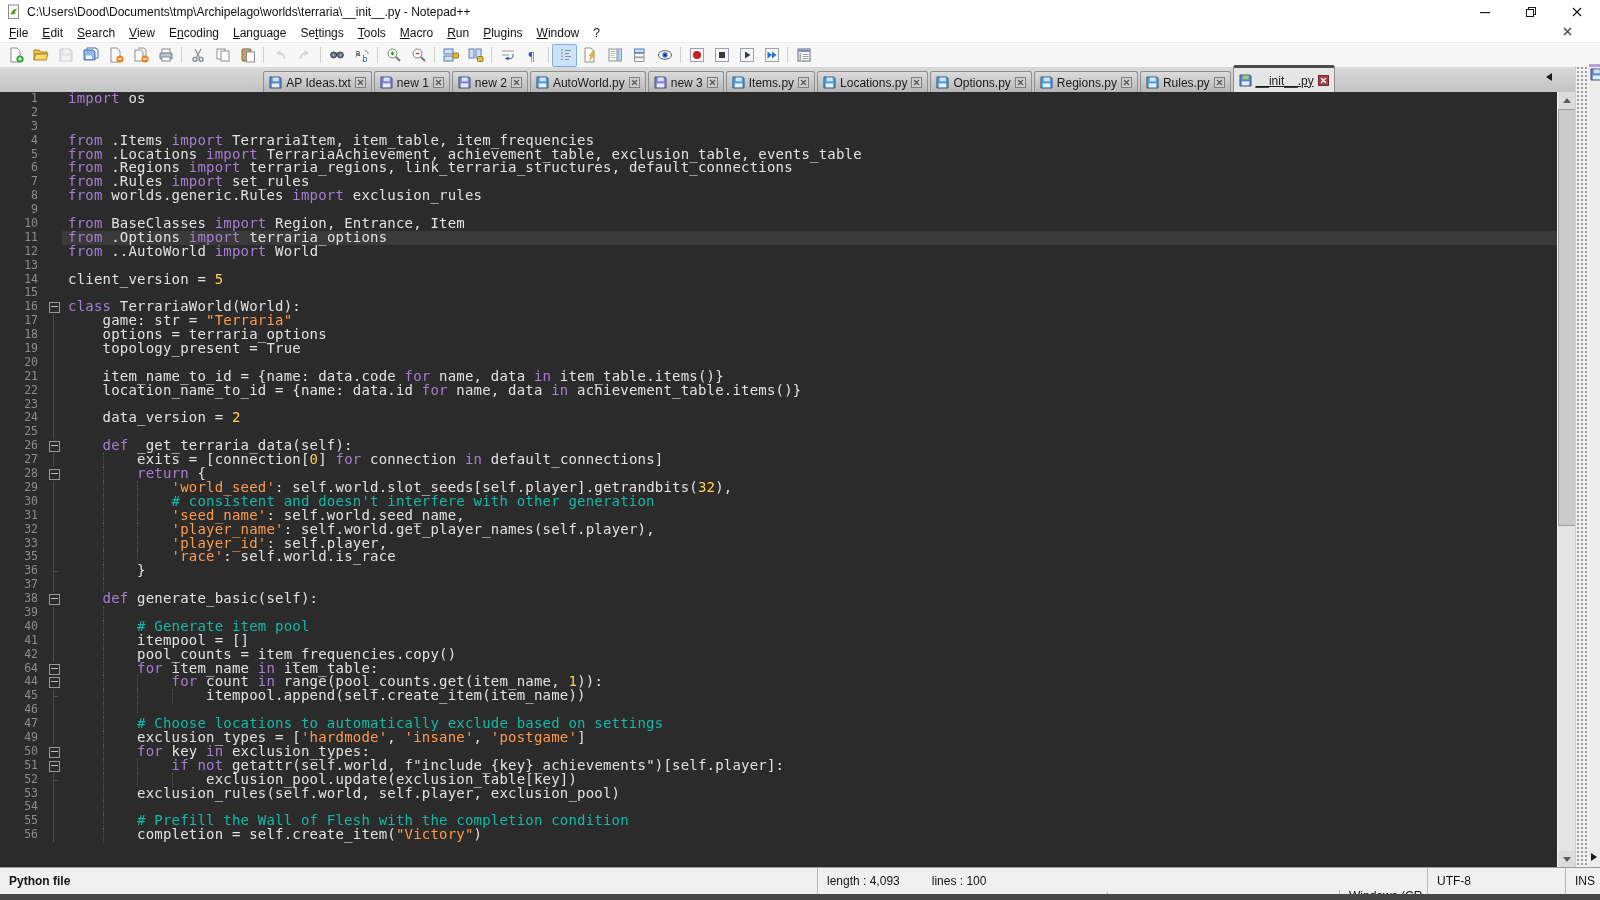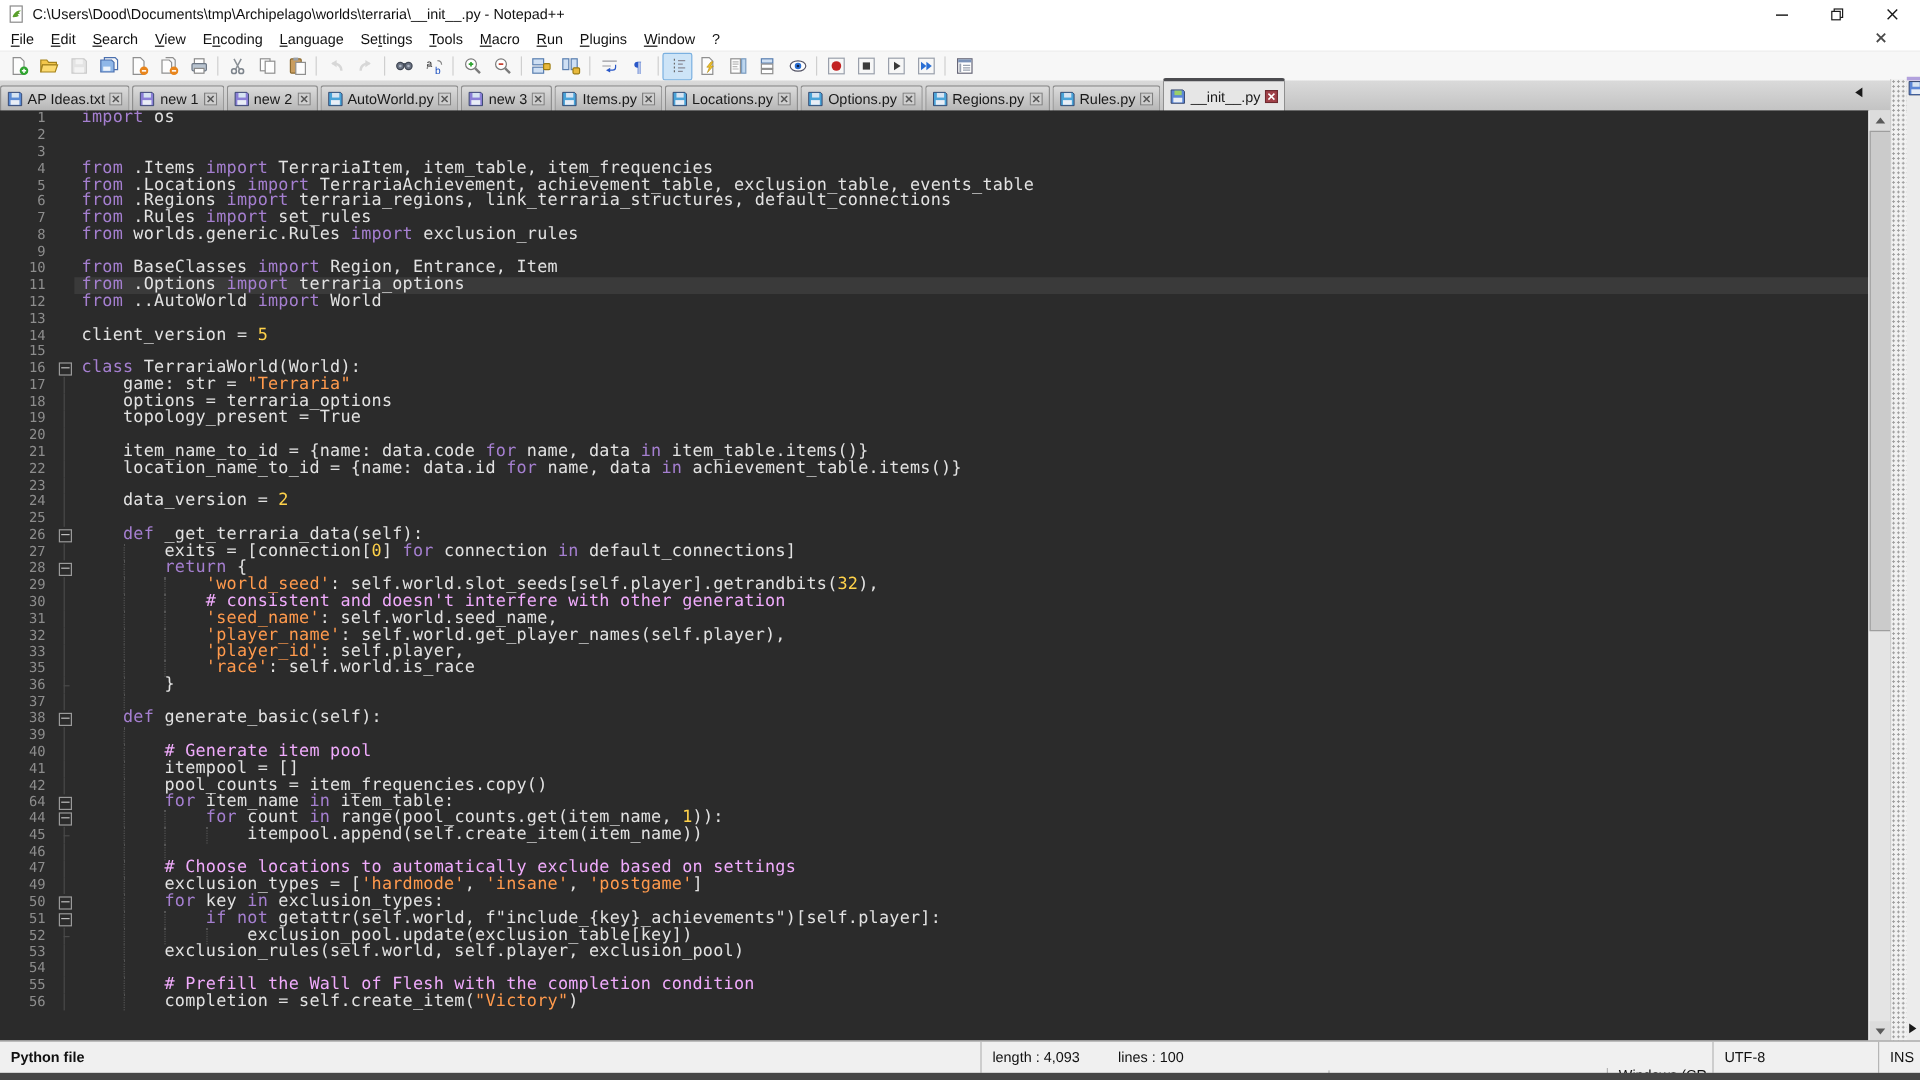--- a/index.html
+++ b/index.html
@@ -23,38 +23,38 @@
   
   .toolbar{height:24px;background:#f7f7f7;display:flex;align-items:center;padding-left:3px;
            border-top:1px solid #ececec;}
   .tb-icon{width:23px;height:21px;display:flex;align-items:center;justify-content:center;border:1px solid transparent;}
   .tb-icon.disabled svg{opacity:.4;filter:grayscale(1);}
   .tb-icon.active{background:#cde4f7;border:1px solid #7ab0e0;border-radius:2px;}
   .tb-sep{width:1px;height:16px;background:#cfcfcf;margin:0 3px;}
 
   
   .tabbar{height:26px;background:linear-gradient(#dadada,#c2c2c2);display:flex;align-items:flex-end;
-          border-bottom:1px solid #8f8f8f;position:relative;}
+          border-bottom:1px solid #8f8f8f;position:relative;justify-content:center;}
   .tab{height:21px;display:flex;align-items:center;gap:4px;padding:0 5px;
        background:linear-gradient(#dcdcdc,#b4b4b4);border:1px solid #8f8f8f;border-bottom:none;
        border-radius:2.5px 2.5px 0 0;margin-right:2px;font-size:12px;color:#1a1a1a;white-space:nowrap;}
-  .tab.active{height:25px;background:#e6e6e6;border-top:3px solid #4c4c50;font-weight:normal;}
+  .tab.active{height:25px;background:#e6e6e6;border-top:3px solid #4c4c50;font-weight:normal;text-decoration:underline;}
   .tab-close{display:flex;}
   .tab-scroll-left{position:absolute;left:1546px;top:6px;width:0;height:0;
        border-top:4px solid transparent;border-bottom:4px solid transparent;border-right:6px solid #1a1a1a;}
 
   
   .editor{position:absolute;top:92px;left:0;width:1558px;height:776px;background:#2b2b2b;overflow:hidden;
           font-family:"DejaVu Sans Mono",monospace;font-size:14px;line-height:13.9px;letter-spacing:.2px;}
   .line{display:flex;height:13.9px;white-space:pre;}
   .ln{width:38px;text-align:right;padding-right:8px;color:#8d8d8d;font-size:11.5px;letter-spacing:0;flex:none;}
   .fold{width:16px;position:relative;flex:none;}
   .code{flex:1;position:relative;color:#e2e2e2;padding-left:6px;}
   .line.cur .code{background:#3a3a3a;}
-  .k{color:#a57fd0;}.s{color:#ff9a4d;}.m{color:#ffd24a;}.c{color:#f0abfc;}
+  .k{color:#a57fd0;}.s{color:#ff9a4d;}.m{color:#ffd24a;}.c{color:#14b8a6;}
   .gd{position:absolute;top:0;bottom:0;border-left:1px dotted #545454;}
   .fm-box{position:absolute;top:2px;left:3px;width:9px;height:9px;border:1px solid #9a9a9a;background:#2b2b2b;}
   .fm-box::after{content:"";position:absolute;left:1px;right:1px;top:3px;border-top:1px solid #bdbdbd;}
   .fm-line::before,.fm-end::before{content:"";position:absolute;left:7px;top:0;bottom:0;border-left:1px solid #4a4a4a;}
   .fm-end::after{content:"";position:absolute;left:7px;top:7px;width:5px;border-top:1px solid #4a4a4a;}
 
   
   .vscroll{position:absolute;top:92px;right:24px;width:18px;height:776px;background:#e4e4e4;
            border-left:1px solid #f5f5f5;}
   .sb-btn{position:absolute;left:0;width:18px;height:17px;background:#dcdcdc;display:flex;align-items:center;justify-content:center;}

